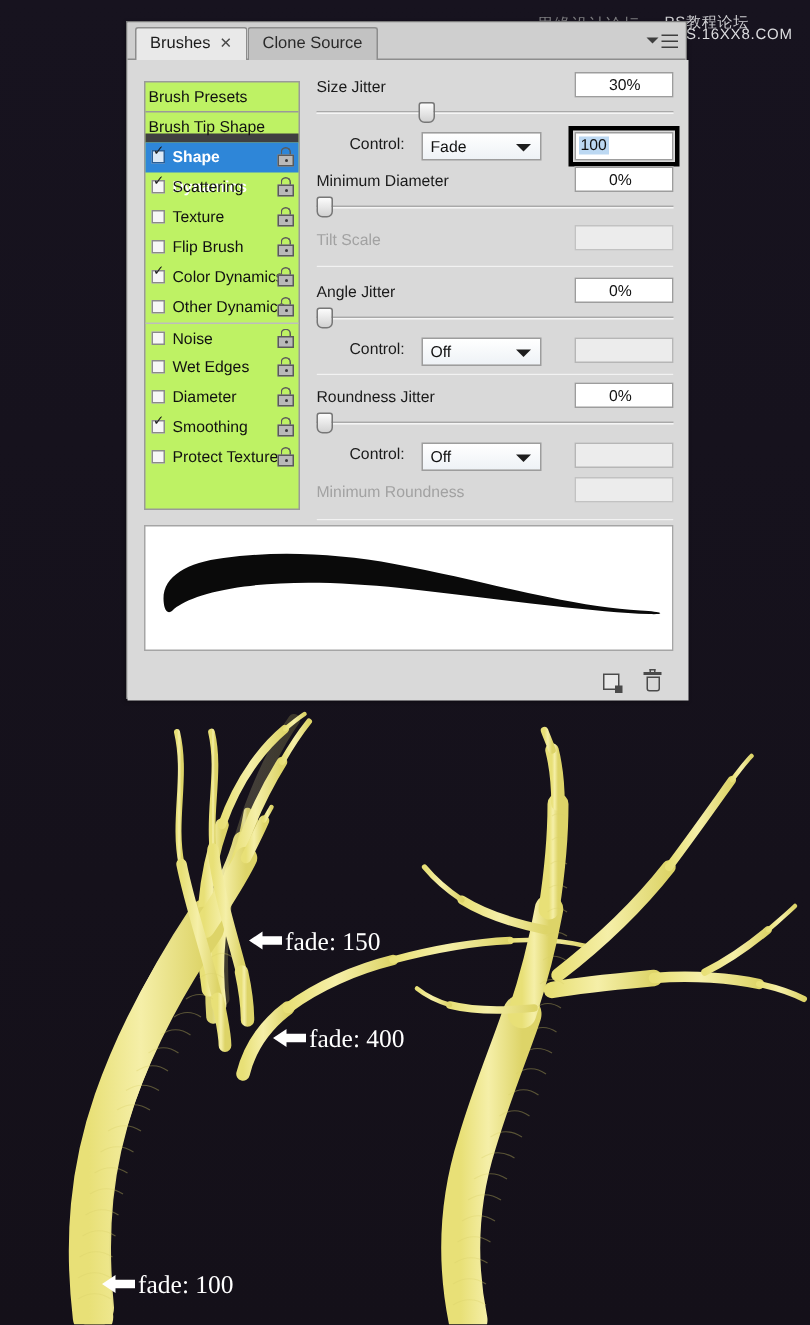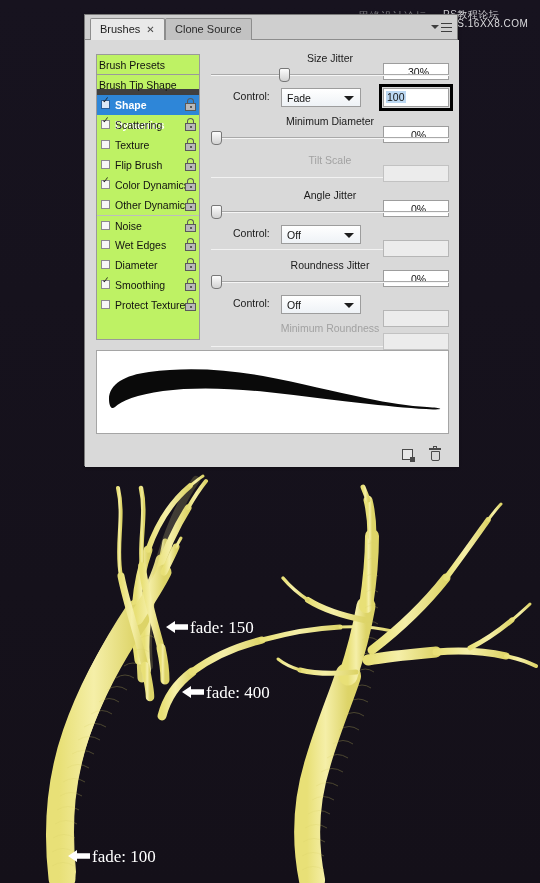--- a/index.html
+++ b/index.html
@@ -72,26 +72,26 @@
   .lockico { position:relative; display:block; width:11px; height:13px; }
   .lockico .shk { position:absolute; left:2px; top:0; width:7px; height:6px;
     border:1.5px solid #5a5a5a; border-bottom:none; border-radius:4px 4px 0 0; }
   .lockico .bdy { position:absolute; left:0; top:5px; width:11px; height:8px;
     background:#b9b9b9; border:1px solid #5a5a5a; }
   .lockico .kh { position:absolute; left:4.5px; top:8px; width:2px; height:2px;
     background:#3a3a3a; border-radius:50%; }
 
   
   #controls { position:absolute; left:126px; top:8px; width:238px; height:295px; }
-  .row { position:relative;text-align:center; }
+  .row { position:relative; }
   .rowlabel { font-size:10.5px; color:#1a1a1a; }
   .rowlabel.dim { color:#a2a2a2; }
   .valbox { position:absolute; right:0; width:66px; height:17px;
     background:#fff; border:1px solid #9d9d9d; font-size:10.5px; color:#111;
-    line-height:16px; padding-left:5px;margin-top:15px; }
+    line-height:16px; padding-left:22px; }
   .valbox.empty { background:#ececec; border-color:#b6b6b6; }
   .valbox.dim { background:#ececec; border-color:#c2c2c2; }
 
   .slider { position:relative; height:14px; }
   .slider .track { position:absolute; left:0; right:0; top:6px; height:2px;
     background:#e2e2e2; border-top:1px solid #a9a9a9; border-bottom:1px solid #f5f5f5; }
   .slider .thumb { position:absolute; top:0; width:11px; height:14px;
     background:linear-gradient(#fcfcfc,#d2d2d2); border:1px solid #777;
     border-radius:2px 2px 4px 4px; cursor:pointer; }
 

